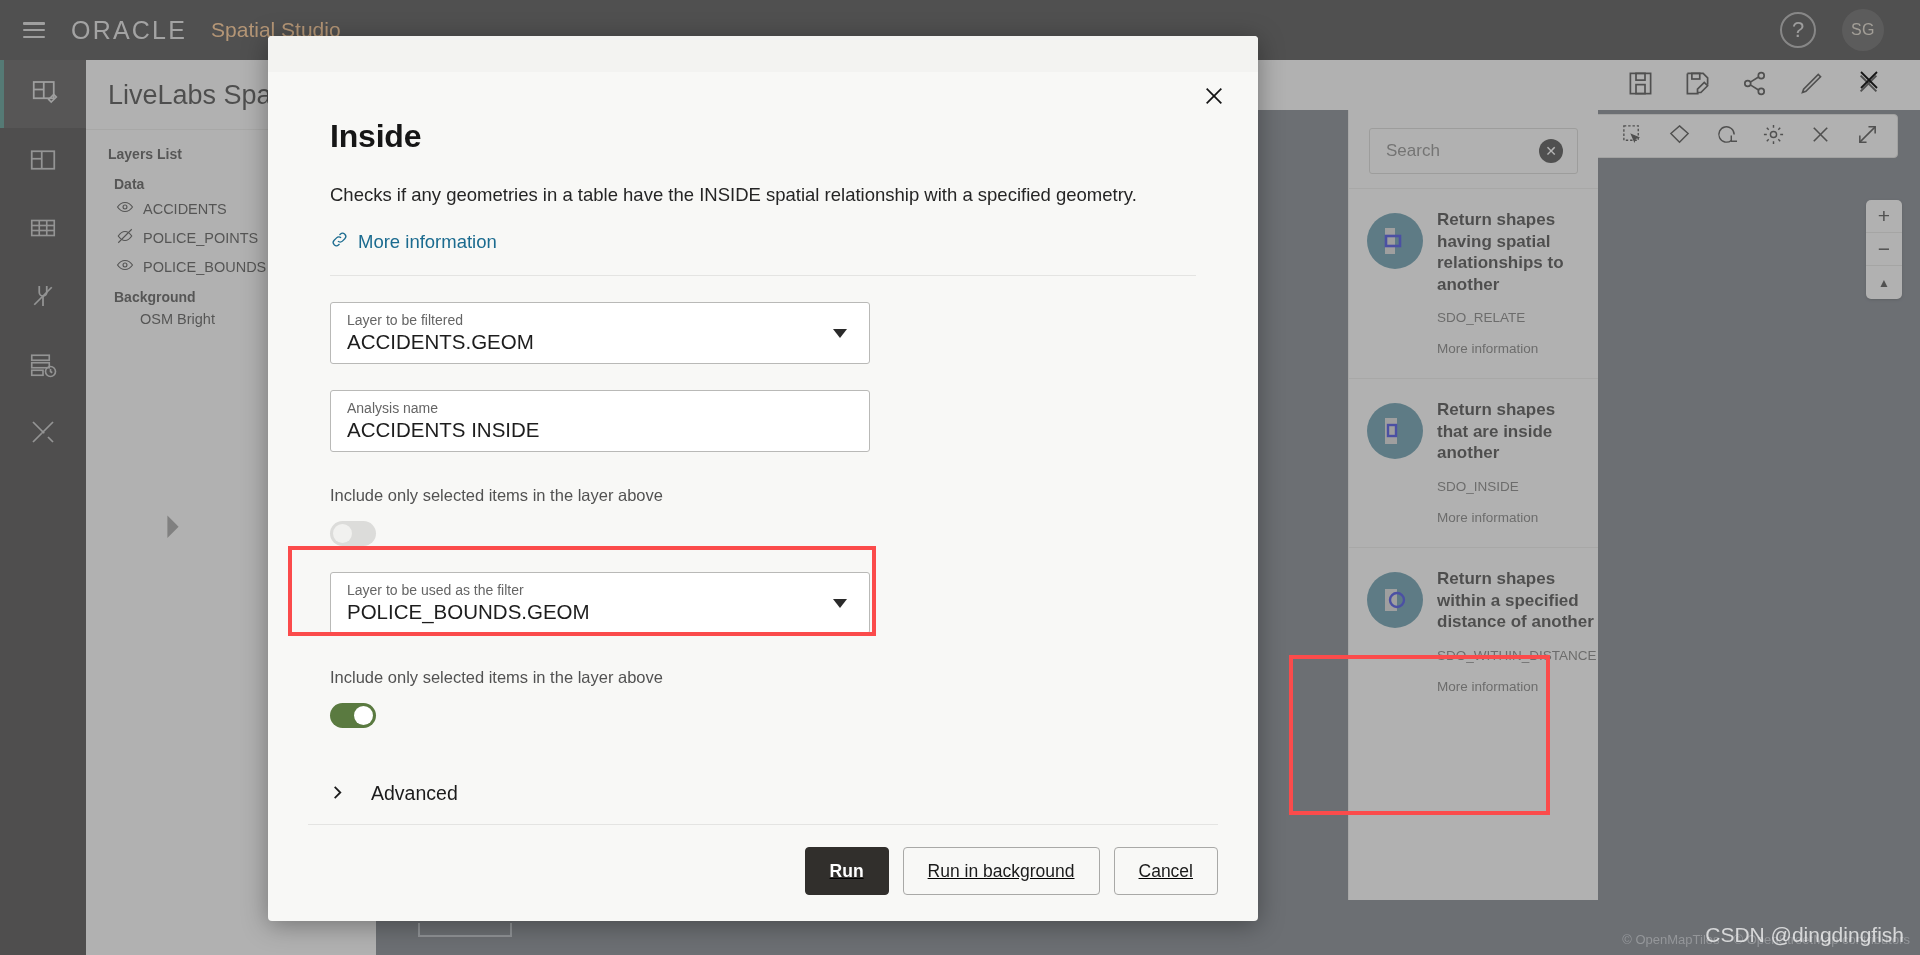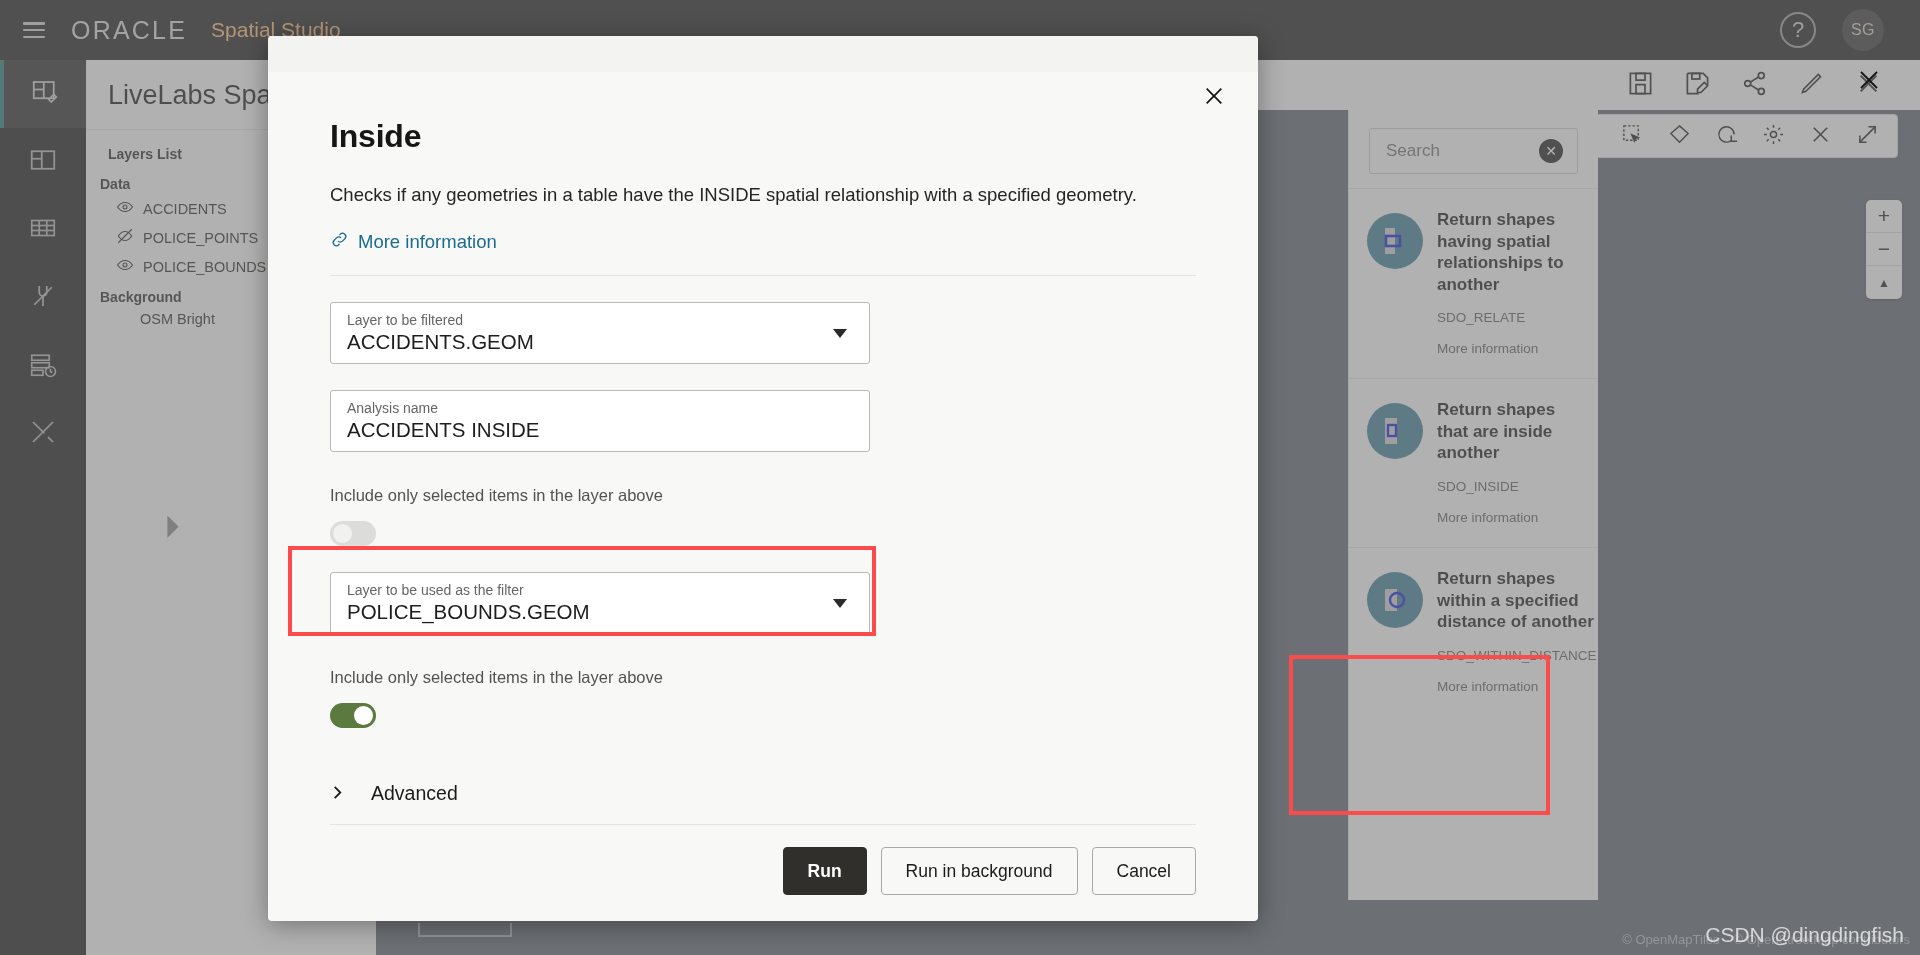--- a/index.html
+++ b/index.html
@@ -67,21 +67,21 @@
   }
   .proj-title {
     padding: 20px 22px 18px 22px; font-size: 27px; color: #1b1b1b; font-weight: 400;
     white-space: nowrap;
   }
   .layers-head {
     border-top: 1px solid #e2e2e0; padding: 16px 22px 6px 22px;
     font-size: 14px; color: #2d2d2d; font-weight: bold;
   }
   .layers-group {
-    padding: 8px 22px 2px 14px; font-size: 14px; color: #2d2d2d; font-weight: bold;
+    padding: 8px 22px 2px 28px; font-size: 14px; color: #2d2d2d; font-weight: bold;
   }
   .layer-row {
     display: flex; align-items: center; gap: 9px;
     padding: 4px 22px 4px 30px; font-size: 14.5px; color: #2b2b2b; cursor: pointer;
   }
   .layer-row svg { width: 18px; height: 18px; flex: none; }
   .layer-bg-row { padding: 4px 22px 4px 54px; font-size: 14.5px; color: #2b2b2b; cursor: pointer; }
   .panel-collapse {
     position: absolute; left: 80px; top: 450px;
     width: 14px; height: 34px; cursor: pointer;
@@ -227,23 +227,23 @@
     top: 3px; left: 3px; background: #f1f1ef;
   }
   .toggle.on { background: #5a7a40; }
   .toggle.on .knob { left: 24px; background: #ffffff; }
   .advanced {
     display: flex; align-items: flex-end; gap: 26px; margin-top: 54px;
     font-size: 19.5px; color: #1c1c1c; cursor: pointer; width: max-content;
   }
   .advanced svg { width: 15px; height: 15px; }
   .modal-footer {
-    border-top: 1px solid #e4e4e2; margin: 0 62px;
+    border-top: 1px solid #e4e4e2; margin: 0 40px;
     padding: 22px 0 26px 0;
-    display: flex; justify-content: flex-end; gap: 14px;
+    display: flex; justify-content: flex-end; gap: 14px; text-decoration: underline;
   }
   .btn {
     height: 48px; border-radius: 4px; font-size: 17.5px;
     font-family: "Liberation Sans", sans-serif; cursor: pointer;
     display: flex; align-items: center; justify-content: center;
     padding: 0 24px;
   }
   .btn-primary { background: #312f2c; color: #fff; border: 1px solid #312f2c; font-weight: bold; min-width: 74px; }
   .btn-secondary { background: #f8f8f6; color: #1b1b1b; border: 1px solid #a9a9a7; }
 

